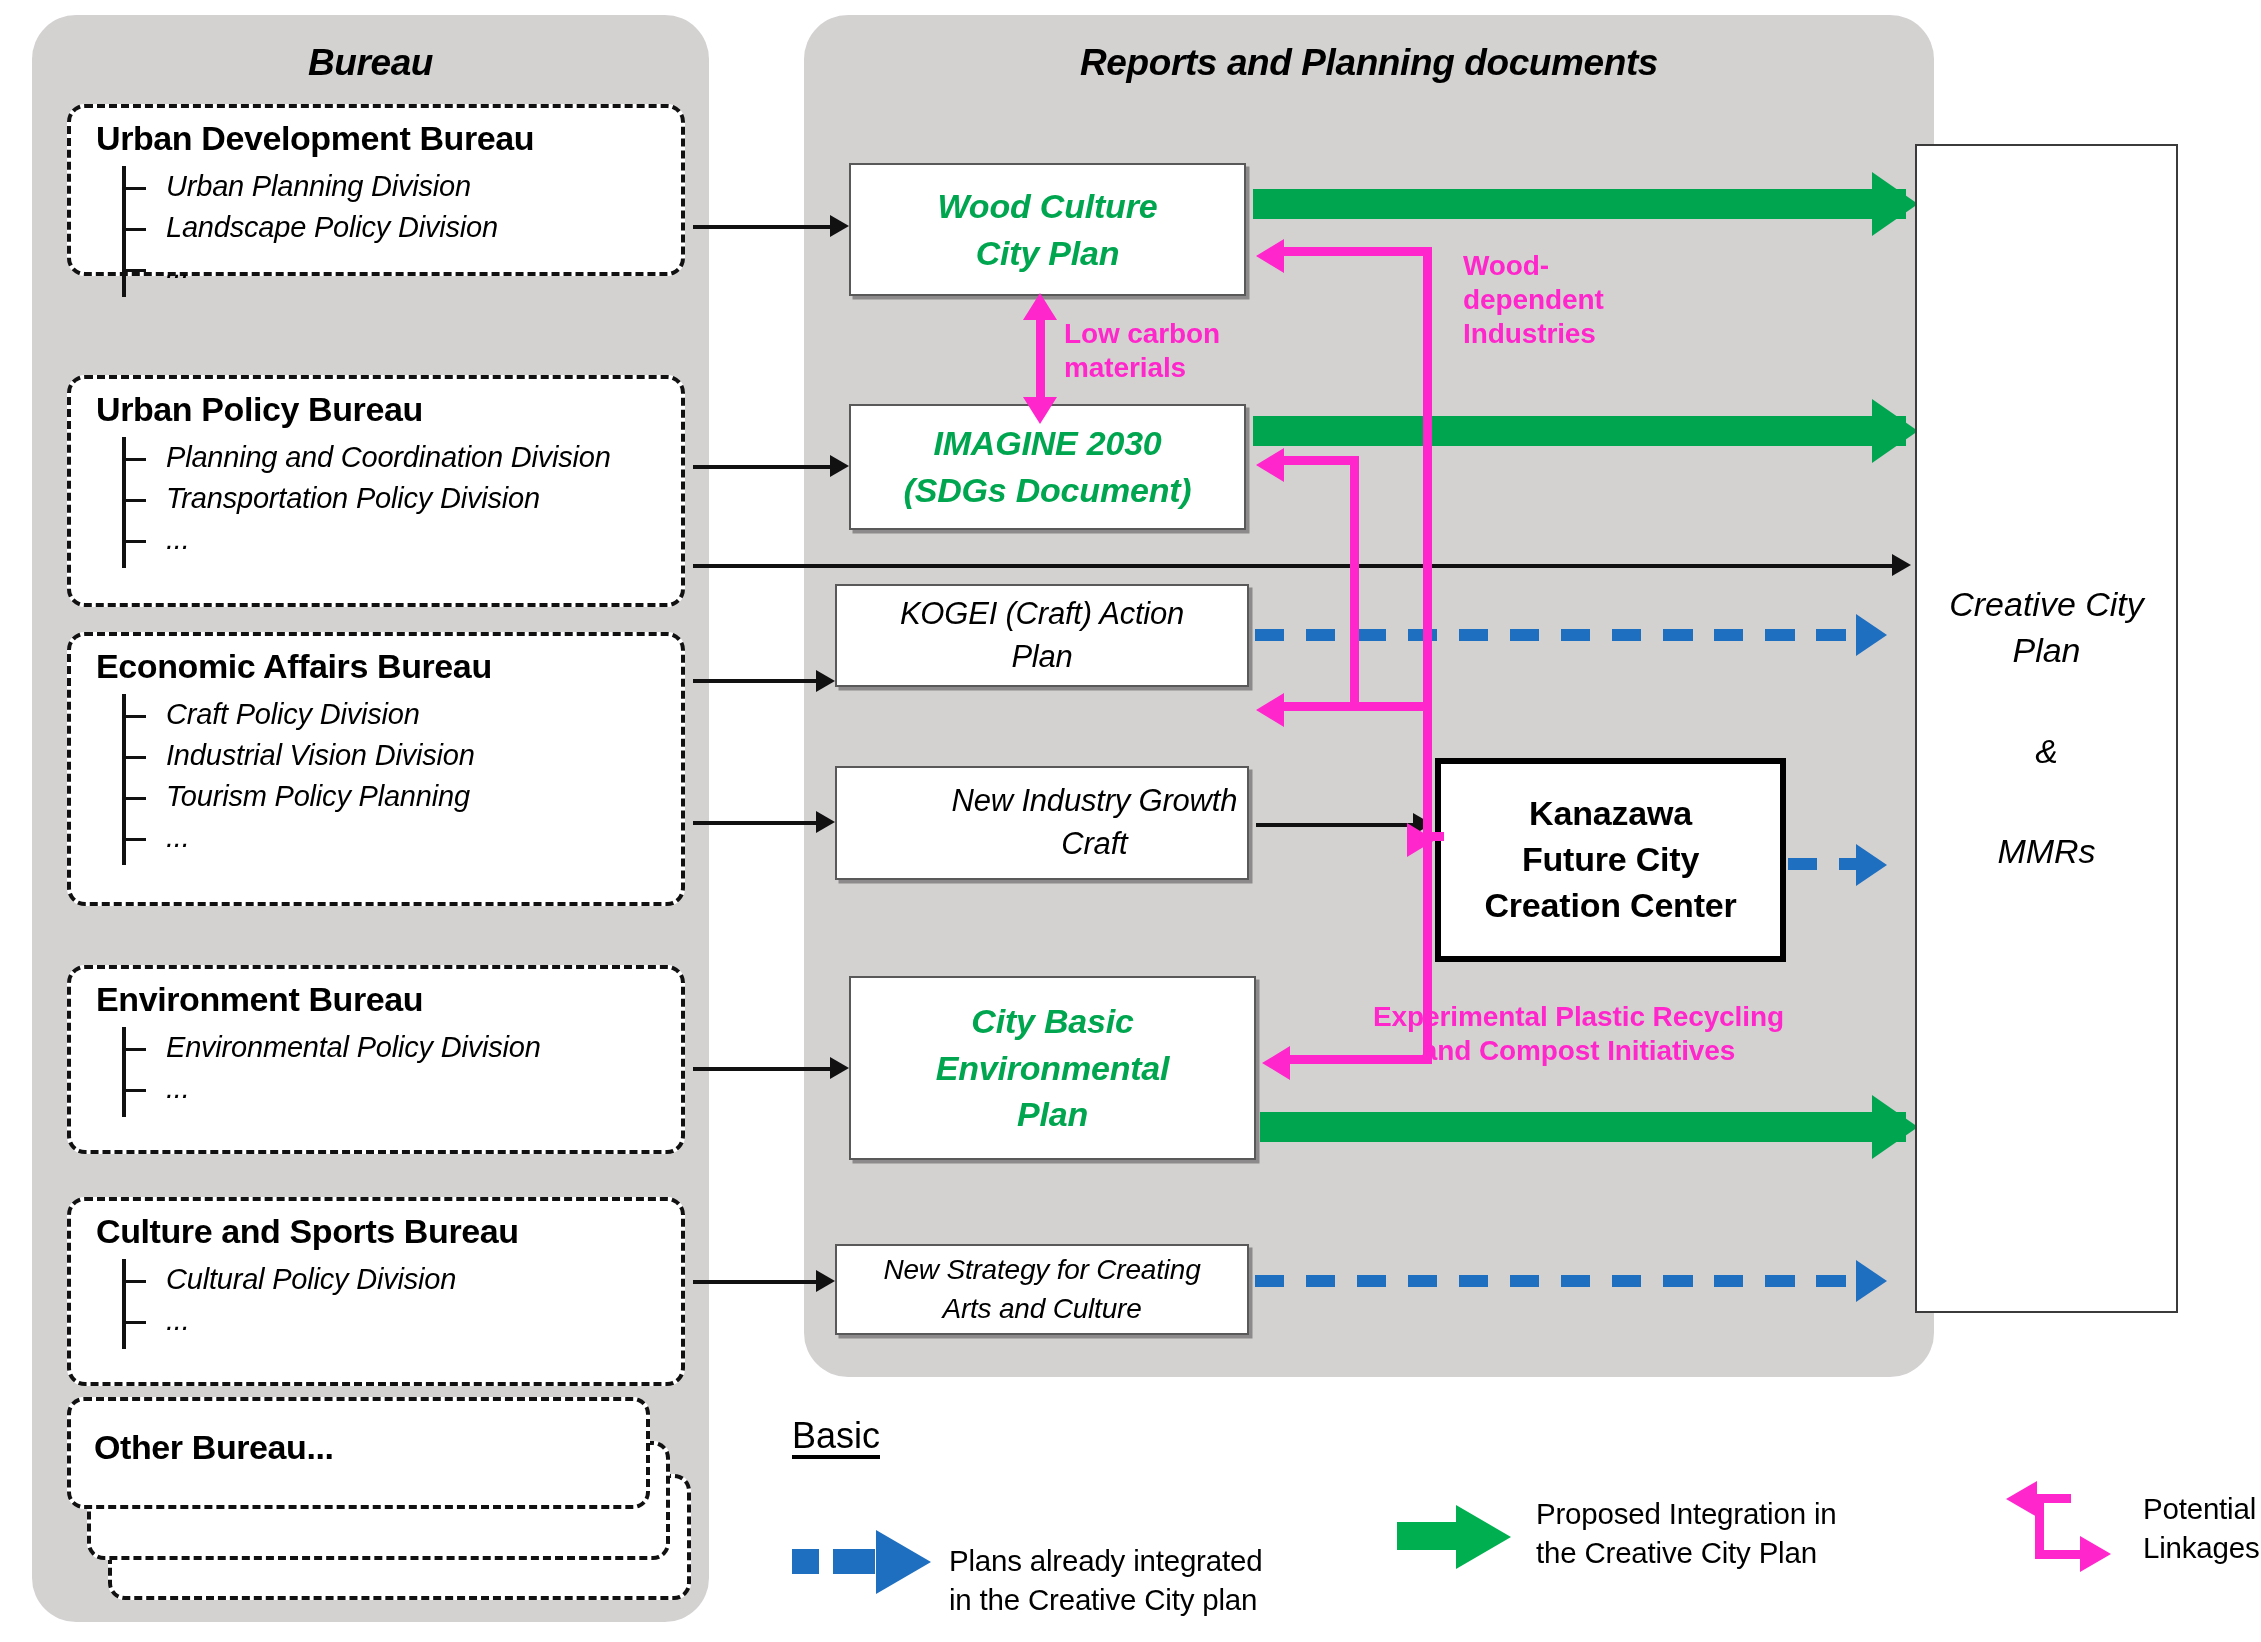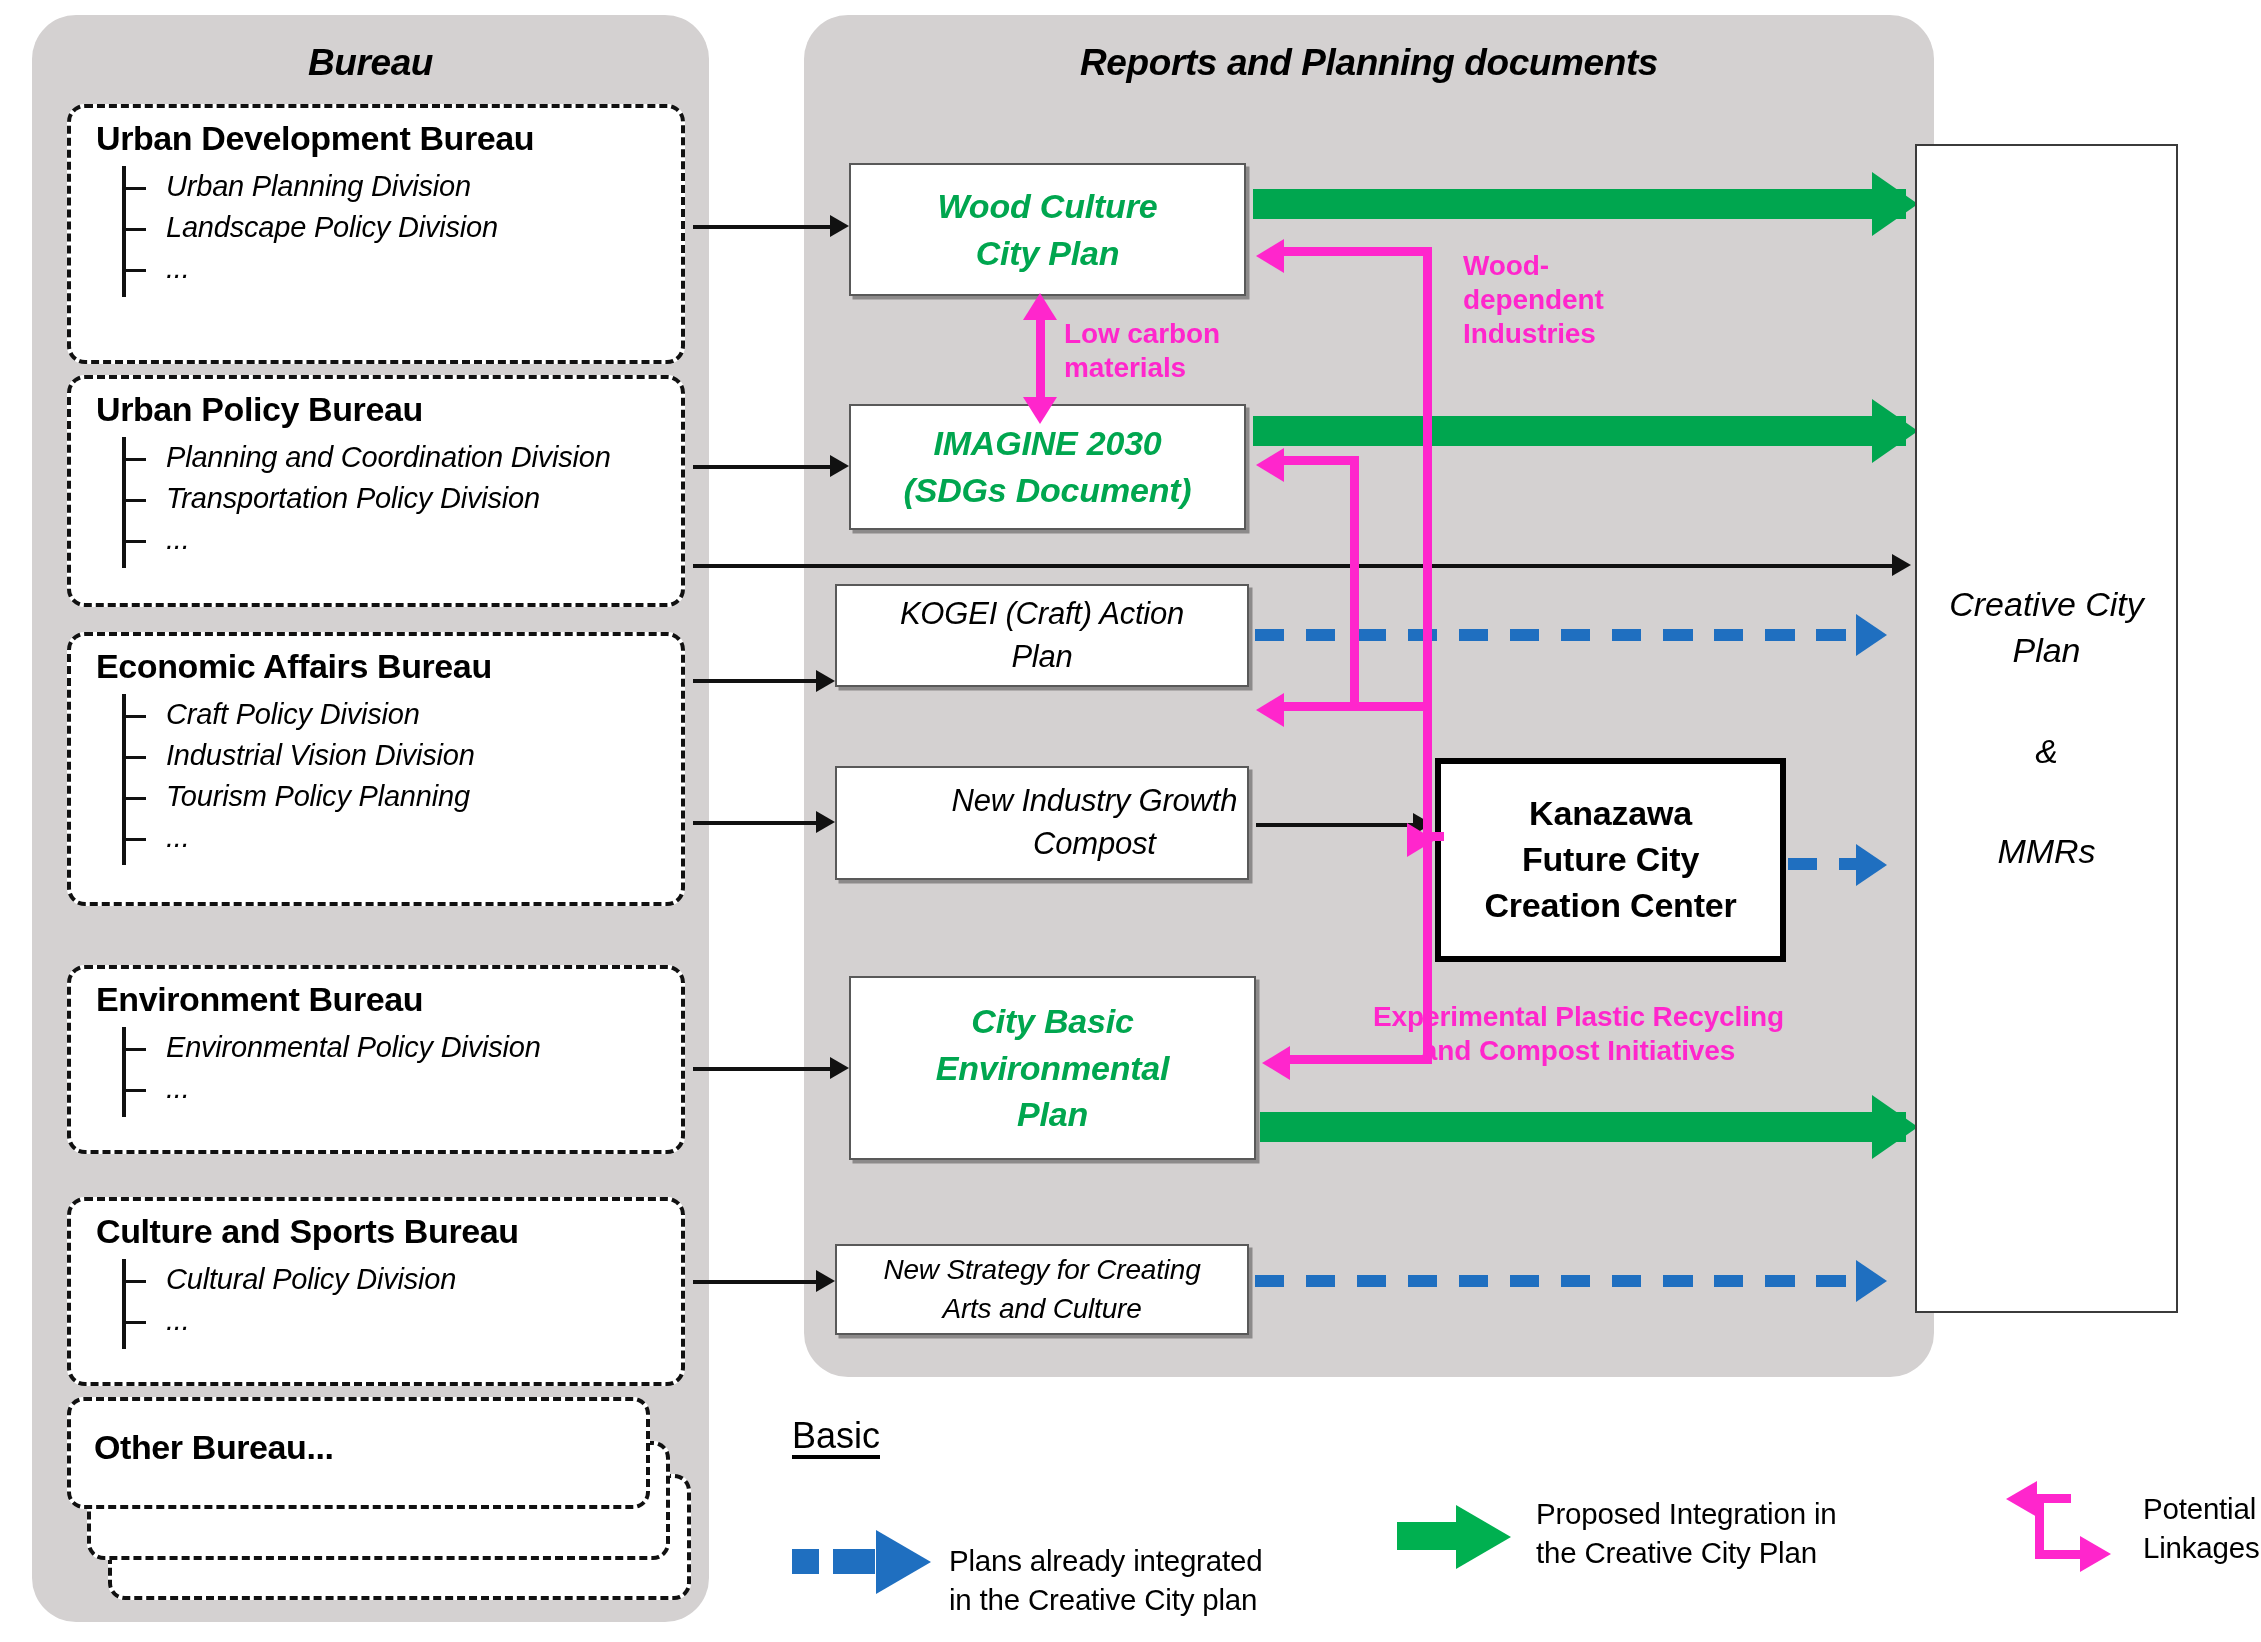--- a/index.html
+++ b/index.html
@@ -252,21 +252,21 @@
 <div id="stage">
 
   <div class="panel" id="panel-bureau">
     <div class="panel-title" id="title-bureau">Bureau</div>
   </div>
 
   <div class="panel" id="panel-docs">
     <div class="panel-title" id="title-docs">Reports and Planning documents</div>
   </div>
 
-  <div class="bureau-card" style="top:104px; height:260px;">
+  <div class="bureau-card" style="top:104px; height:172px;">
     <div class="bureau-name">Urban Development Bureau</div>
     <div class="div-list">
       <div class="tree-spine" style="height:131px;"></div>
       <div class="div-row">
           <span class="tick"></span>
           <span class="div-label">Urban Planning Division</span>
         </div>
       <div class="div-row">
           <span class="tick"></span>
           <span class="div-label">Landscape Policy Division</span>
@@ -416,21 +416,21 @@
   <div class="doc-box" style="left:835px; top:584px; width:414px; height:103px;">
     <div class="doc-text">
       <span>KOGEI (Craft) Action</span><br>
       <span>Plan</span>
     </div>
   </div>
 
   <div class="doc-box" style="left:835px; top:766px; width:414px; height:114px;justify-content:flex-end;">
     <div class="doc-text">
       <span>New Industry Growth</span><br>
-      <span>Compost</span>
+      <span>Craft</span>
     </div>
   </div>
 
   <div class="doc-box" style="left:849px; top:976px; width:407px; height:184px;">
     <div class="doc-text green">
       <span>City Basic</span><br>
       <span>Environmental</span><br>
       <span>Plan</span>
     </div>
   </div>

